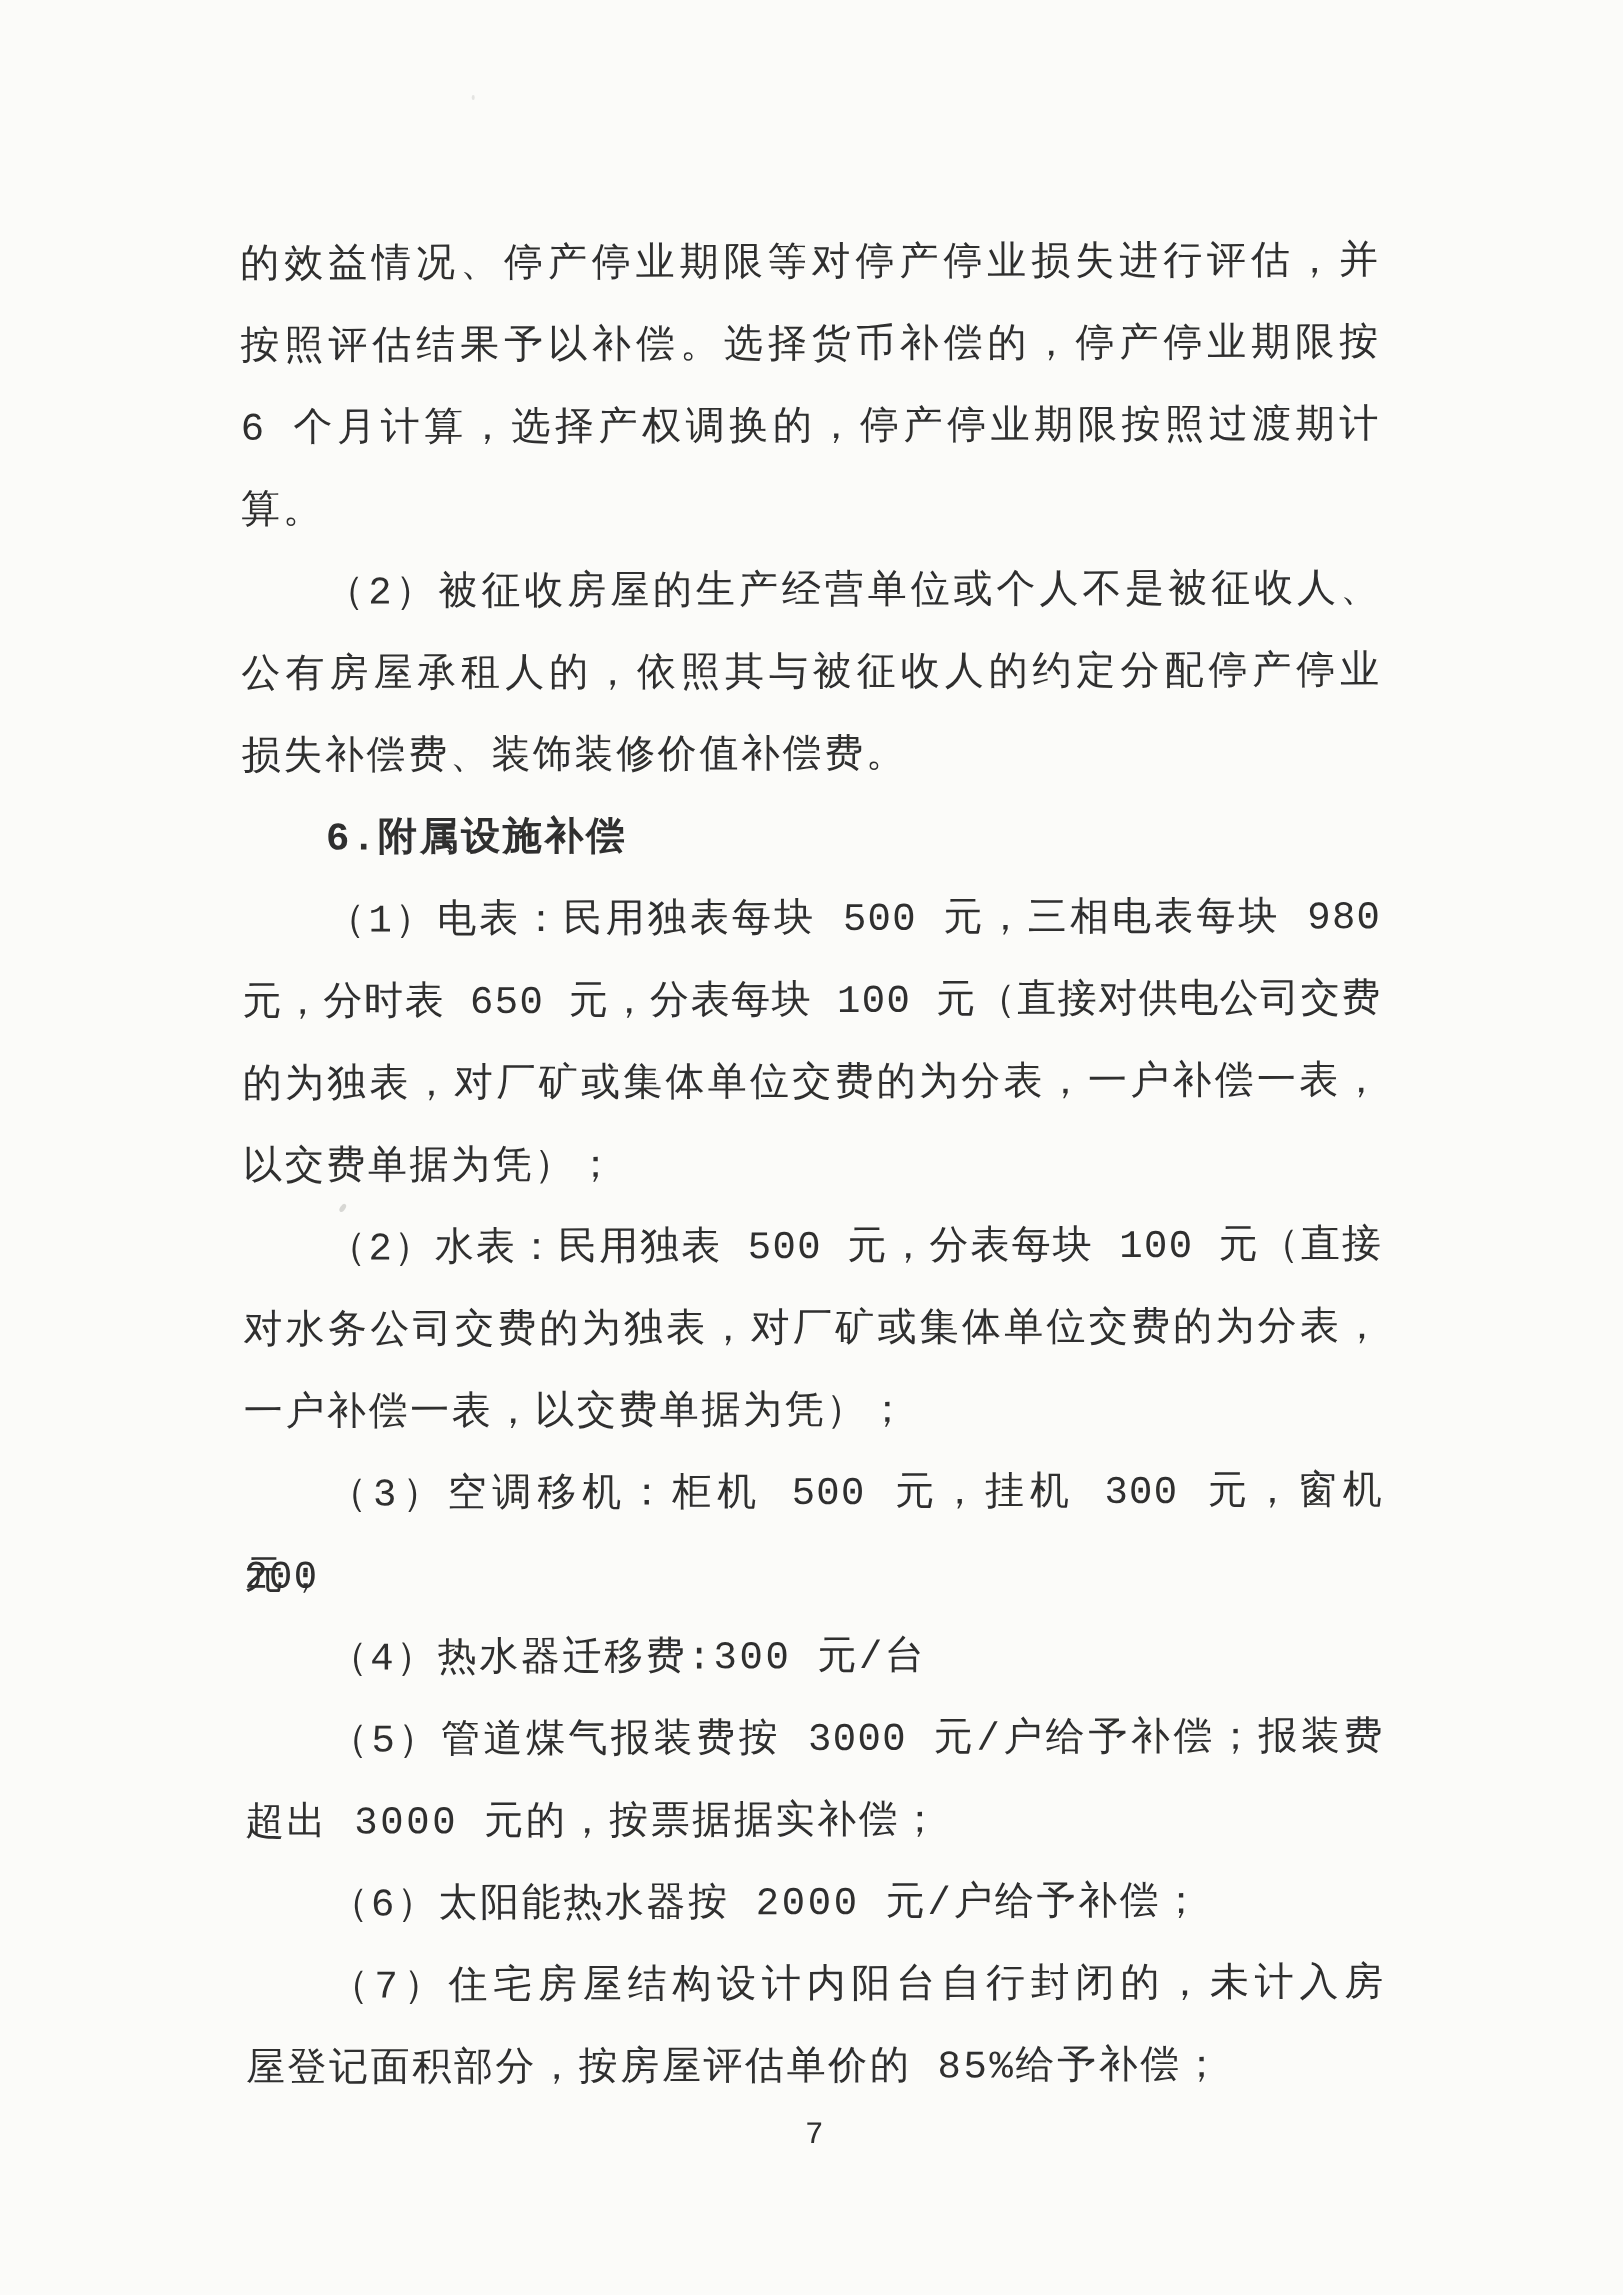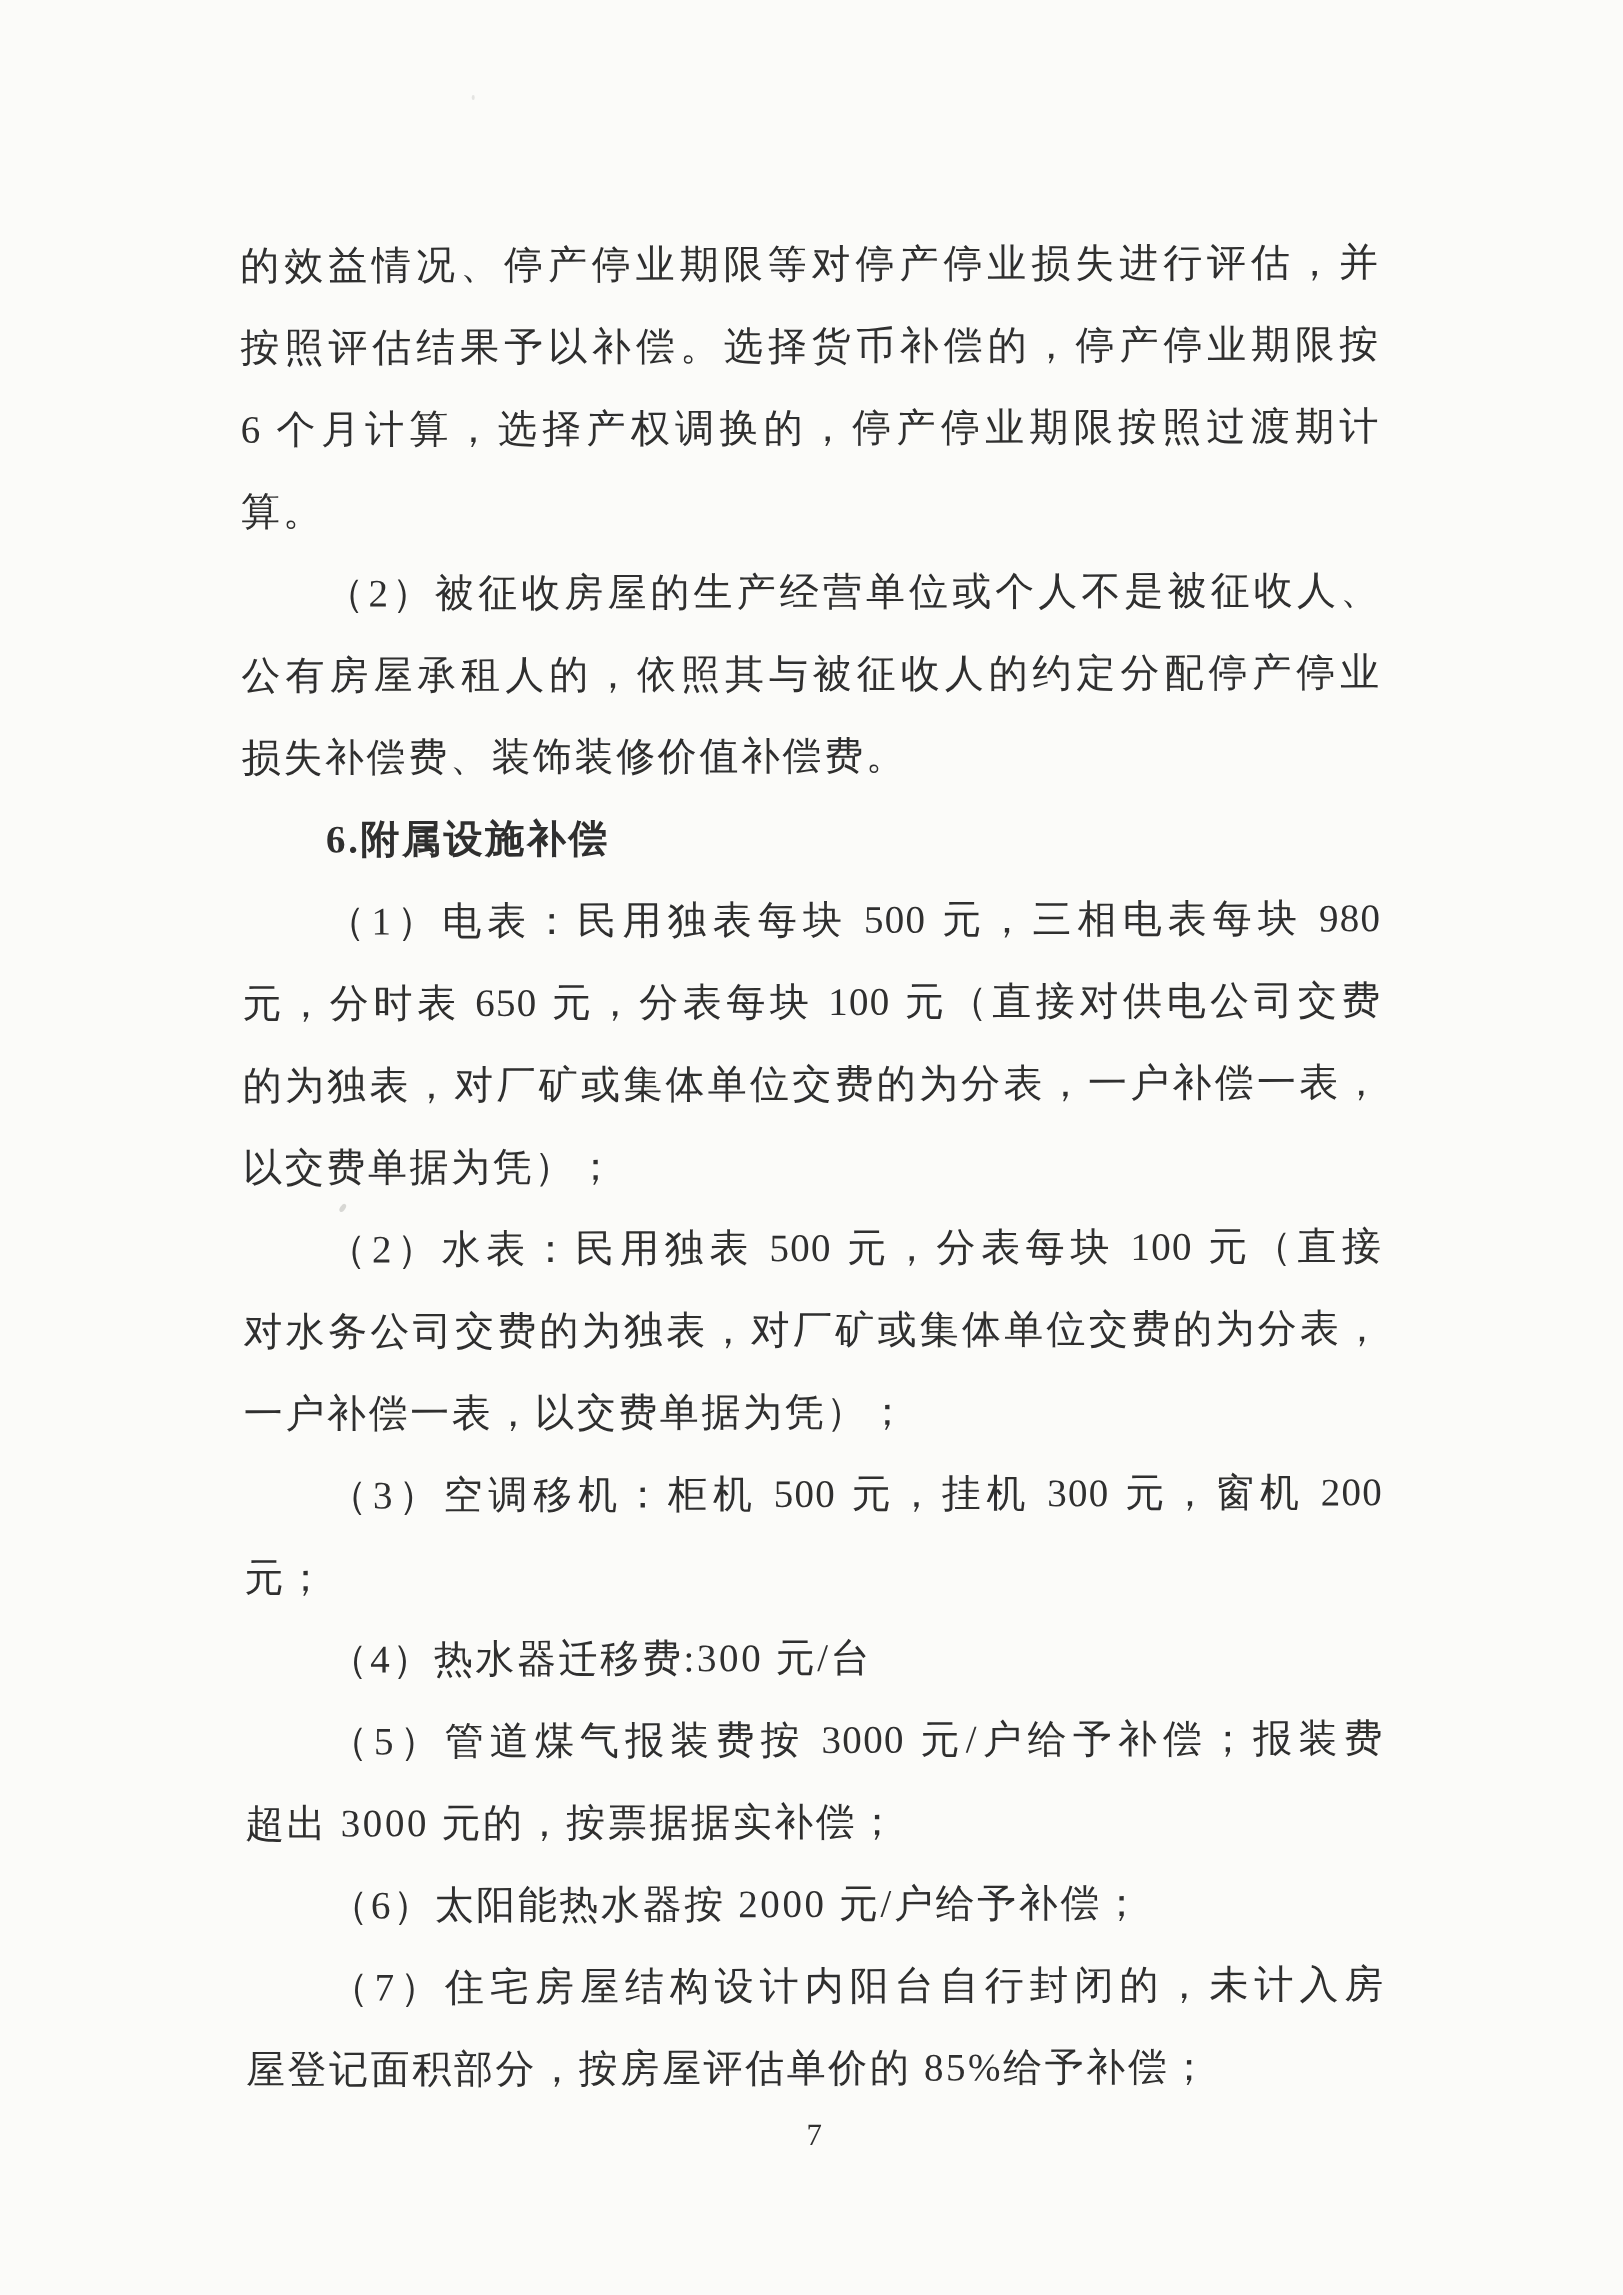--- a/index.html
+++ b/index.html
@@ -10,21 +10,21 @@
     margin: 0;
     padding: 0;
     background: var(--paper);
   }
   .page {
     position: relative;
     width: 1623px;
     height: 2295px;
     background: var(--paper);
     overflow: hidden;
-    font-family: Liberation Serif, serif;
+    font-family: Liberation Mono, monospace;
     color: var(--ink);
   }
   
   .scan-layer {
     position: absolute;
     inset: 0;
     transform: rotate(-0.18deg);
     transform-origin: 50% 50%;
   }
   .text-block {

